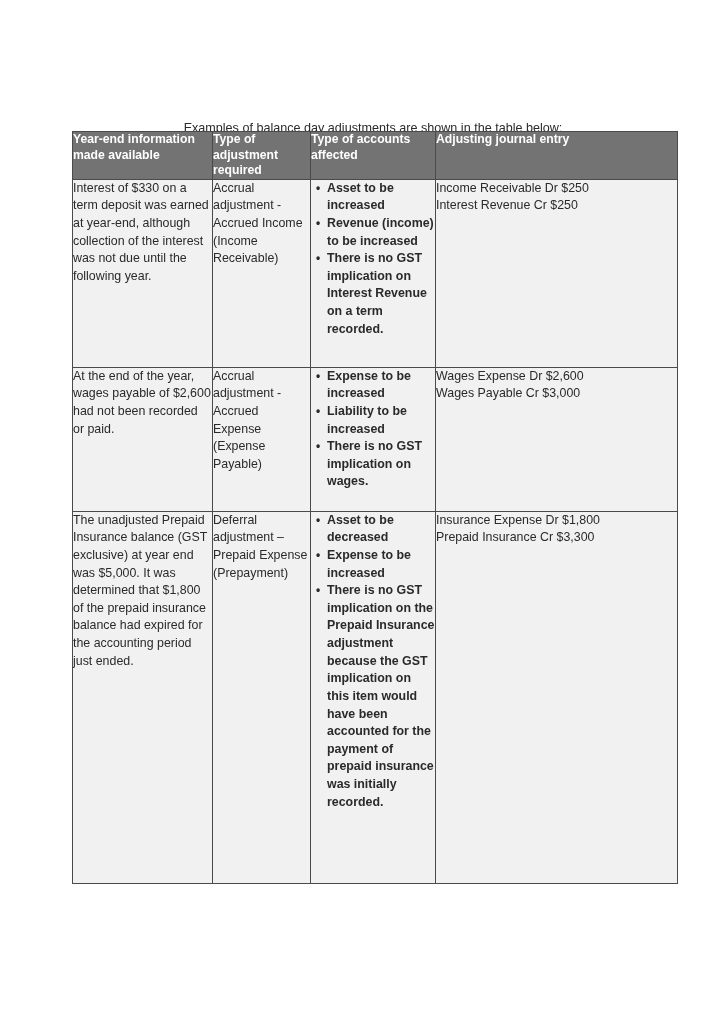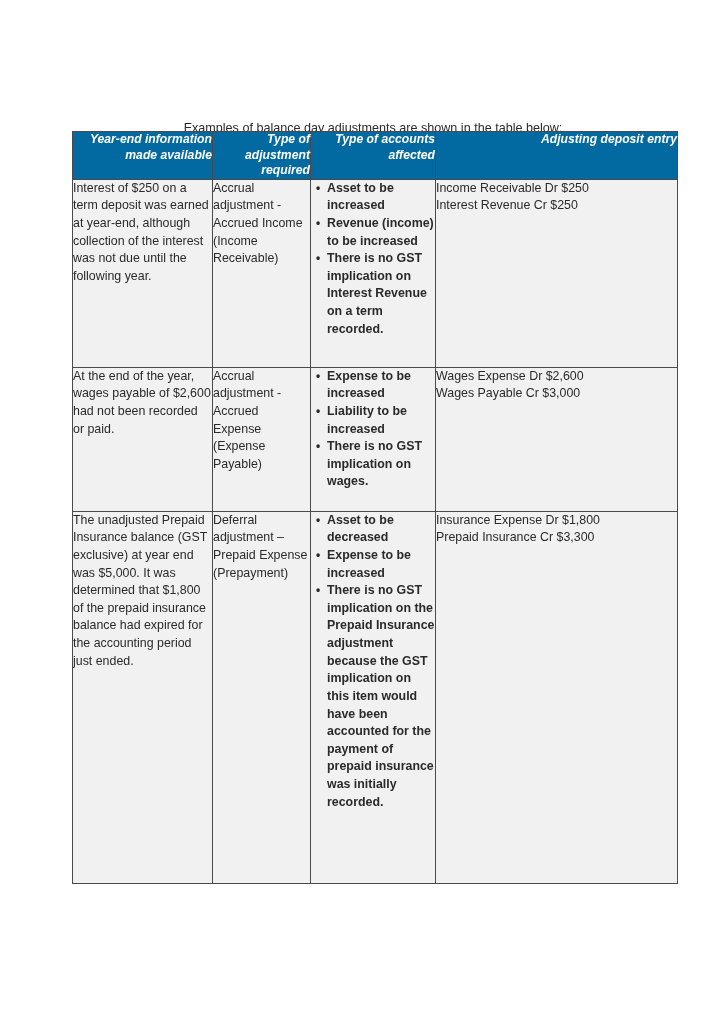--- a/index.html
+++ b/index.html
@@ -58,29 +58,28 @@
   }
 
   table.bda-table th,
   table.bda-table td {
     border: 1px solid #4a4a4a;
     vertical-align: top;
     padding: 0;
   }
 
   thead th {
-    background: #0369a1;
+    background: #737373;
     color: #ffffff;
     font-size: 12.2px;
     font-weight: bold;
-    text-align: right;
+    text-align: left;
     line-height: 1.28;
     padding: 7px 4px 8px 4px;
     border-color: #3a3a3a;
-    font-style: italic;
   }
 
   tbody td {
     background: #f1f1f1;
     font-size: 12.4px;
     line-height: 1.42;
     color: #2a2a2a;
     padding: 7px 7px 7px 7px;
   }
 
@@ -135,27 +134,27 @@
       <col class="c1">
         <col class="c2">
         <col class="c3">
         <col class="c4">
     </colgroup>
     <thead>
       <tr>
         <th>Year-end information made available</th>
         <th>Type of adjustment required</th>
         <th>Type of accounts affected</th>
-        <th>Adjusting deposit entry</th>
+        <th>Adjusting journal entry</th>
       </tr>
     </thead>
     <tbody>
 
       <tr class="row-1">
-        <td>Interest of $250 on a term deposit was earned at year-end, although collection of the interest was not due until the following year.</td>
+        <td>Interest of $330 on a term deposit was earned at year-end, although collection of the interest was not due until the following year.</td>
         <td>Accrual adjustment - Accrued Income (Income Receivable)</td>
         <td class="cell-bullets">
           <ul class="bullet-list">
             <li>Asset to be increased</li>
             <li>Revenue (income) to be increased</li>
             <li>There is no GST implication on Interest Revenue on a term recorded.</li>
           </ul>
         </td>
         <td>
           <span class="cell-line">Income Receivable Dr $250</span>

